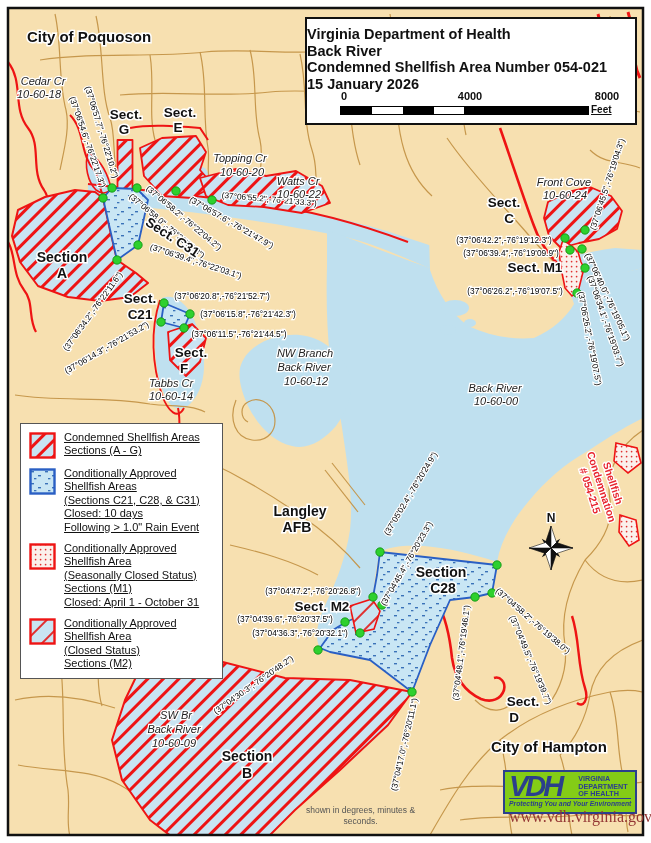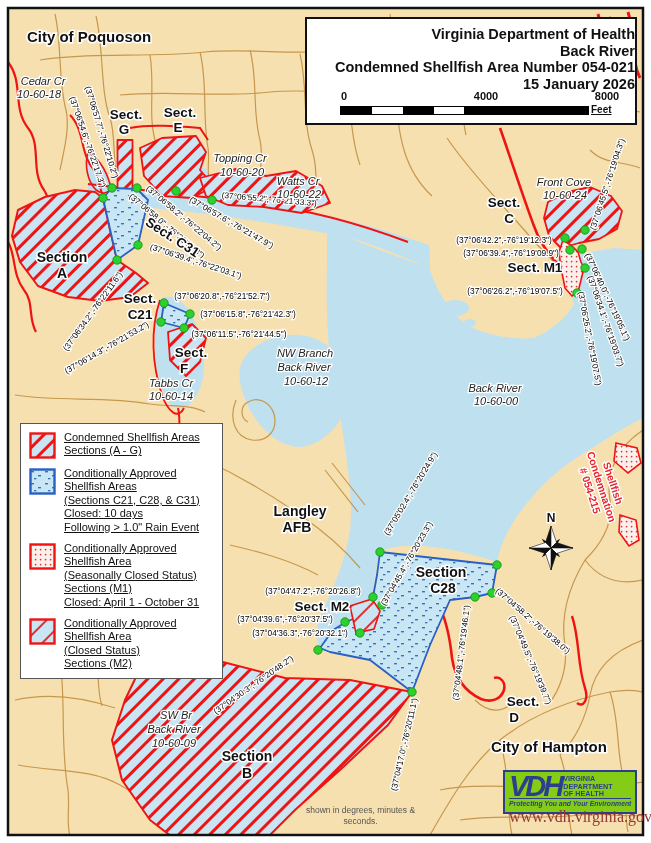--- a/index.html
+++ b/index.html
@@ -10,21 +10,21 @@
   
   text{font-family:"Liberation Sans",sans-serif;}
   .lbl-section{font-weight:700;fill:#111;stroke:#fff;stroke-width:3px;paint-order:stroke;text-anchor:middle;}
   .lbl-water{font-style:italic;fill:#222;stroke:#fff;stroke-width:2.6px;paint-order:stroke;text-anchor:middle;font-size:11px;}
   .lbl-coord{font-size:8.3px;fill:#000;stroke:#fff;stroke-width:2.4px;paint-order:stroke;text-anchor:middle;}
   .lbl-condemn{font-size:10.5px;font-weight:700;fill:#E8252F;stroke:#fff;stroke-width:2.6px;paint-order:stroke;text-anchor:middle;}
   .lbl-compass{font-size:12px;font-weight:700;fill:#111;stroke:#fff;stroke-width:2.4px;paint-order:stroke;text-anchor:middle;}
 
   
   .title-box{position:absolute;left:305px;top:17px;width:332px;height:108px;background:#fff;
-             border:2px solid #111;box-sizing:border-box;text-align:right;}
+             border:2px solid #111;box-sizing:border-box;text-align:left;}
   .title-line{font-size:14.5px;font-weight:700;color:#111;line-height:16.5px;}
   .title-box .title-line:first-child{margin-top:7px;}
   .scale{position:absolute;left:0;top:71px;width:100%;height:34px;}
   .scale .tick{position:absolute;top:0;font-size:11px;font-weight:700;color:#111;transform:translateX(-50%);}
   .scale-bar{position:absolute;left:33px;top:16px;width:247px;height:7px;border:1px solid #000;box-sizing:content-box;
     background:linear-gradient(90deg,#000 0 12.5%,#fff 12.5% 25%,#000 25% 37.5%,#fff 37.5% 50%,#000 50% 100%);}
   .scale-unit{position:absolute;left:284px;top:14px;font-size:10px;font-weight:700;color:#111;text-decoration:underline;}
 
   
   .legend{position:absolute;left:20px;top:423px;width:203px;min-height:252px;background:#fff;
@@ -35,21 +35,21 @@
 
   
   .footer-note{position:absolute;left:288px;top:805px;width:145px;text-align:center;
                font-size:8.5px;line-height:11px;color:#555;}
 
   
   .logo-box{position:absolute;left:503px;top:770px;width:134px;height:44px;background:#84cc16;
             border:2px solid #2B3F8C;box-sizing:border-box;padding:1px 4px 12px 4px;}
   .logo-row{display:flex;align-items:flex-start;}
   .logo-vdh{font-size:29px;font-weight:700;font-style:italic;color:#2B3F8C;letter-spacing:-3px;line-height:27px;}
-  .logo-org{margin-left:2px;margin-top:2px;}
+  .logo-org{margin-left:17px;margin-top:2px;}
   .logo-org div{font-size:7.2px;font-weight:700;color:#2B3F8C;line-height:7.6px;white-space:nowrap;}
   .logo-tagline{font-size:6.8px;font-weight:700;font-style:italic;color:#2B3F8C;border-top:1.5px solid #2B3F8C;
                 margin-top:-2px;padding-top:1px;white-space:nowrap;}
   .logo-url{font-family:"Liberation Serif",serif;font-size:16px;color:#943634;margin-top:1px;white-space:nowrap;}
 </style>
 </head>
 <body>
 
 <div class="stage">
 
@@ -314,21 +314,21 @@
   <rect x="8" y="8" width="635" height="827" fill="none" stroke="#111" stroke-width="2.5"></rect>
 </svg>
 
 <div class="title-box">
   <div class="title-line">Virginia Department of Health</div>
   <div class="title-line">Back River</div>
   <div class="title-line">Condemned Shellfish Area Number 054-021</div>
   <div class="title-line">15 January 2026</div>
   <div class="scale">
     <span class="tick" style="left:37px">0</span>
-    <span class="tick" style="left:179px">4000</span>
+    <span class="tick" style="left:163px">4000</span>
     <span class="tick" style="left:300px">8000</span>
     <div class="scale-bar"></div>
     <span class="scale-unit">Feet</span>
   </div>
 </div>
 
 <div class="legend" id="legend-box">
       <div class="legend-item">
         <svg width="27" height="27">
           <rect x="1.5" y="1.5" width="24" height="24" fill="url(#hatchRed)" stroke="#EE1414" stroke-width="2.4"></rect>

